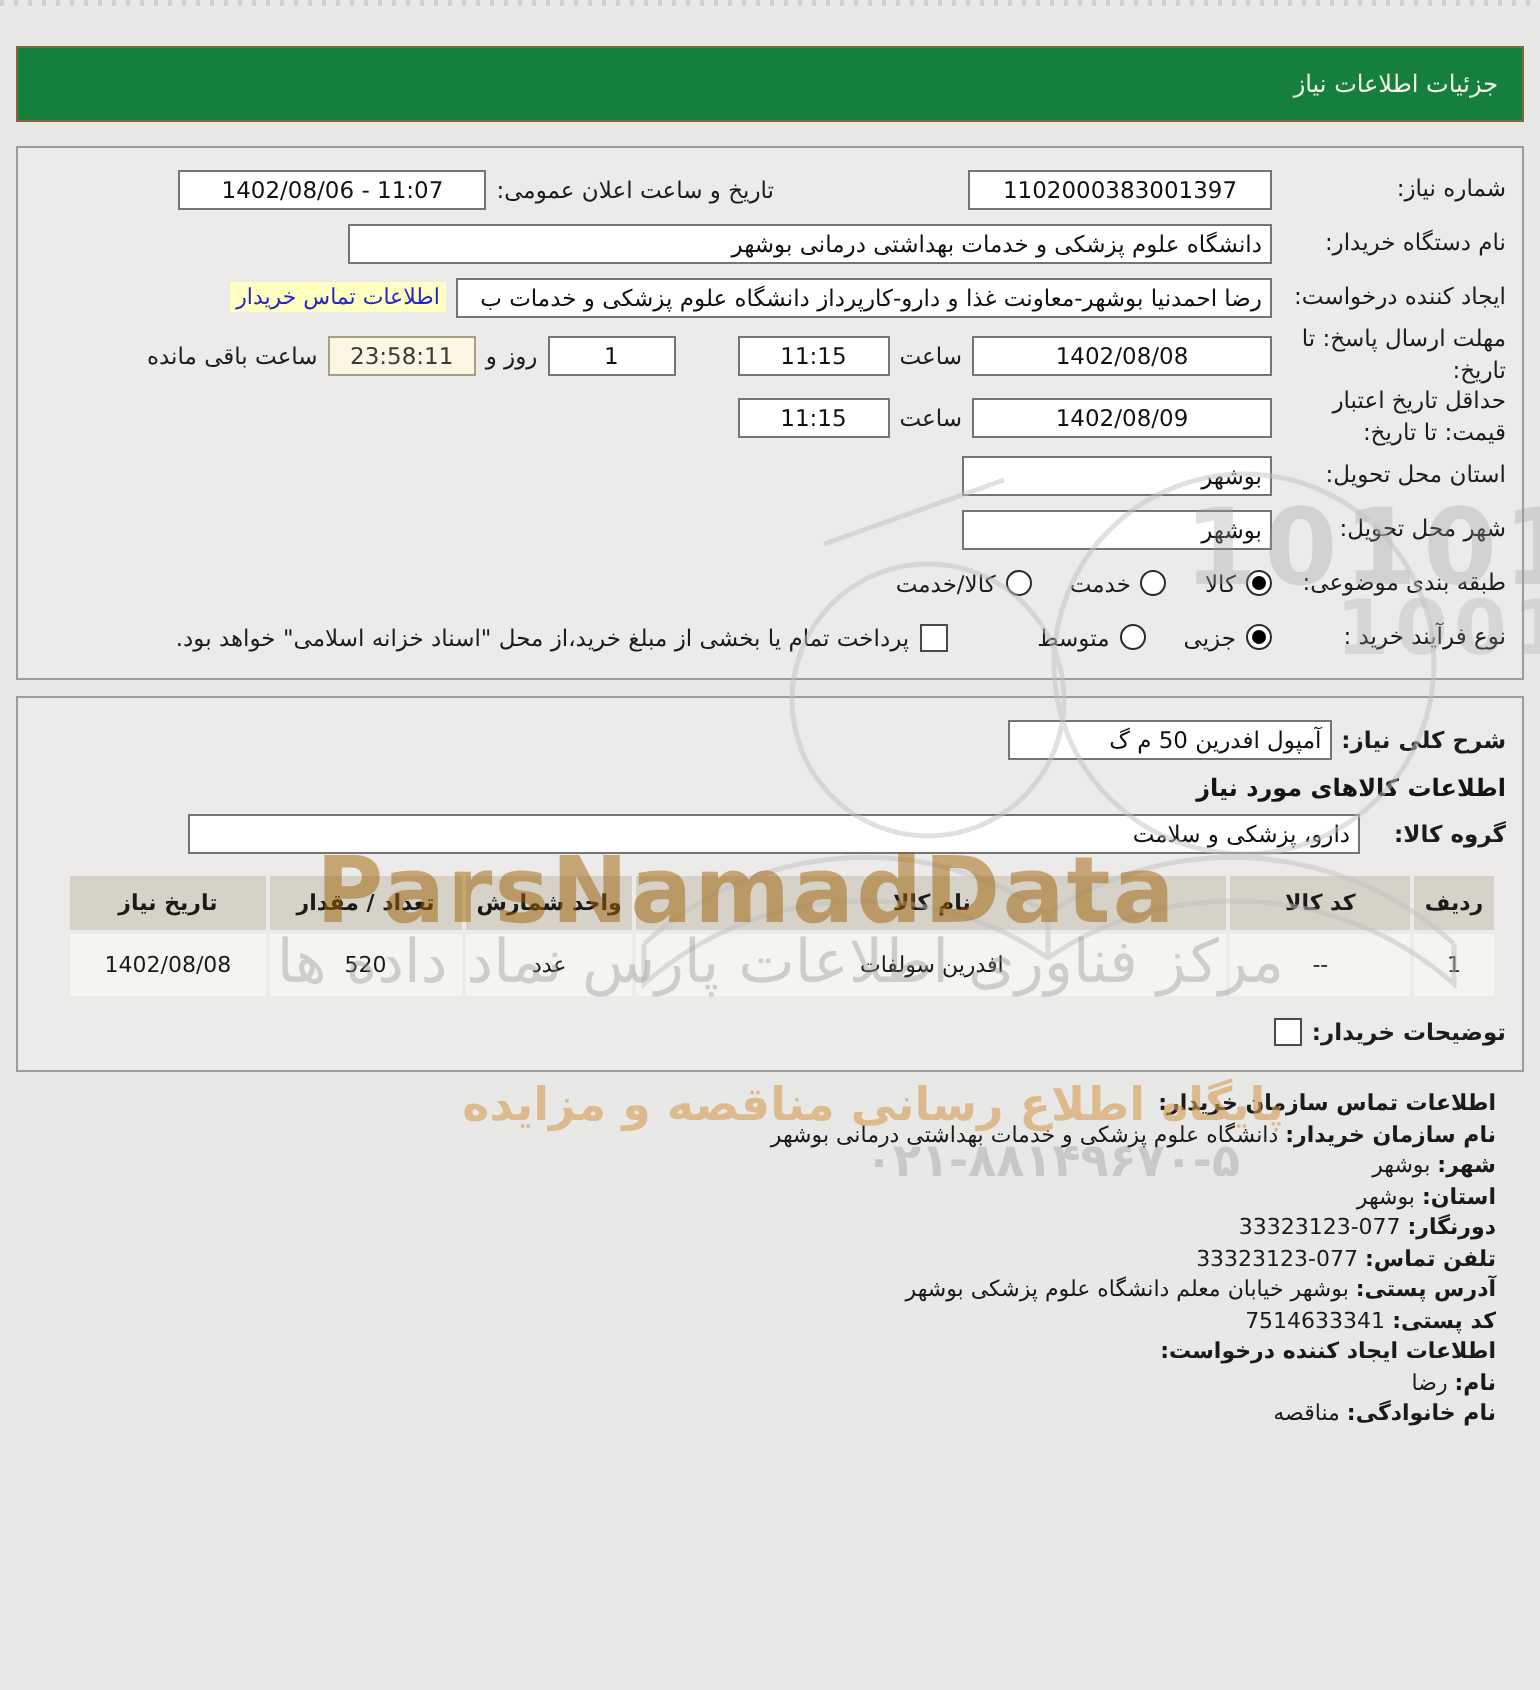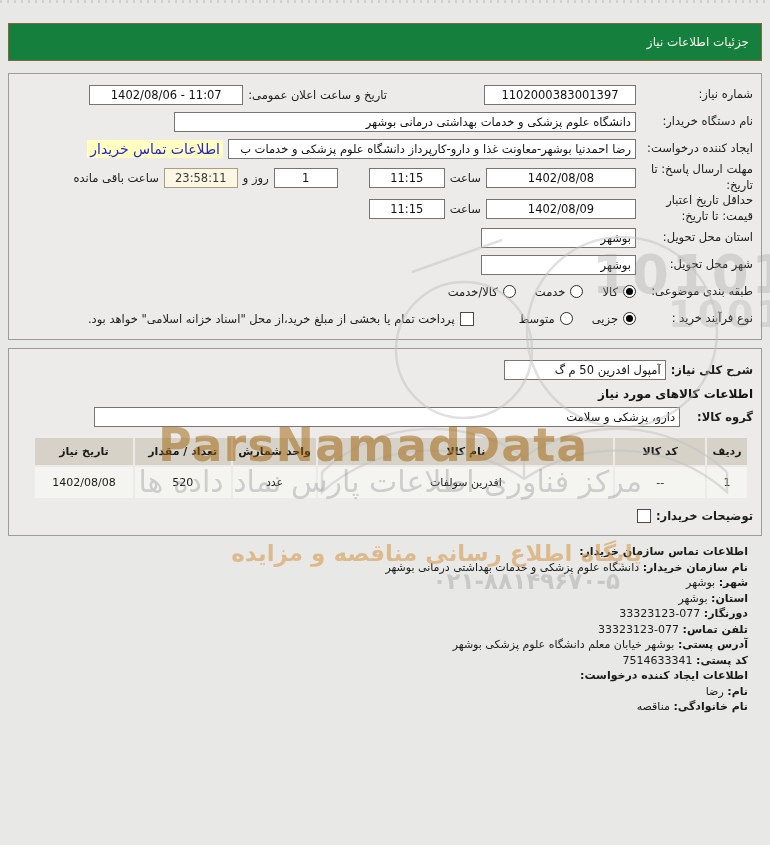--- a/index.html
+++ b/index.html
@@ -27,21 +27,21 @@
   }
   .box.center{justify-content:center;}
   .box.start{justify-content:flex-start;padding:0 4px;}
   .countdown{
     background:#fbf7e4;border:1px solid #a89f7e;color:#3c3c33;width:72px;height:18px;
     display:flex;align-items:center;justify-content:center;font-size:11.5px;flex:none;
   }
   .radio{width:11px;height:11px;border:1px solid #2a2a2a;border-radius:50%;background:#fff;position:relative;flex:none;}
   .radio.sel::after{content:"";position:absolute;inset:2px;background:#000;border-radius:50%;}
   .cb{width:12px;height:12px;background:#fff;border:1px solid #4a4a4a;display:inline-block;flex:none;}
-  .contact-link{color:#2424cf;background:#ffffc2;padding:1px 3px;font-size:14px;cursor:pointer;}
+  .contact-link{color:#2424cf;background:#ffffc2;padding:1px 3px;font-size:11px;cursor:pointer;}
   .opt-gap{margin-right:14px;}
   .sec-title{font-weight:bold;font-size:12px;color:#151515;margin:4px 0 2px;}
   
   table.goods{border-collapse:separate;border-spacing:2px;margin:6px 4px 4px auto;width:716px;direction:rtl;}
   table.goods th{background:#d6d2c8;font-weight:bold;font-size:11px;color:#1a1a1a;height:23px;padding:2px 4px;text-align:center;}
   table.goods td{background:#f4f4f1;font-size:11px;color:#1a1a1a;height:27px;padding:2px 4px;text-align:center;}
   
   .contact{margin:8px 14px 0 0;font-size:11px;color:#1a1a1a;direction:rtl;}
   .contact p{margin:0;line-height:15.5px;}
   .contact b{font-weight:bold;}

